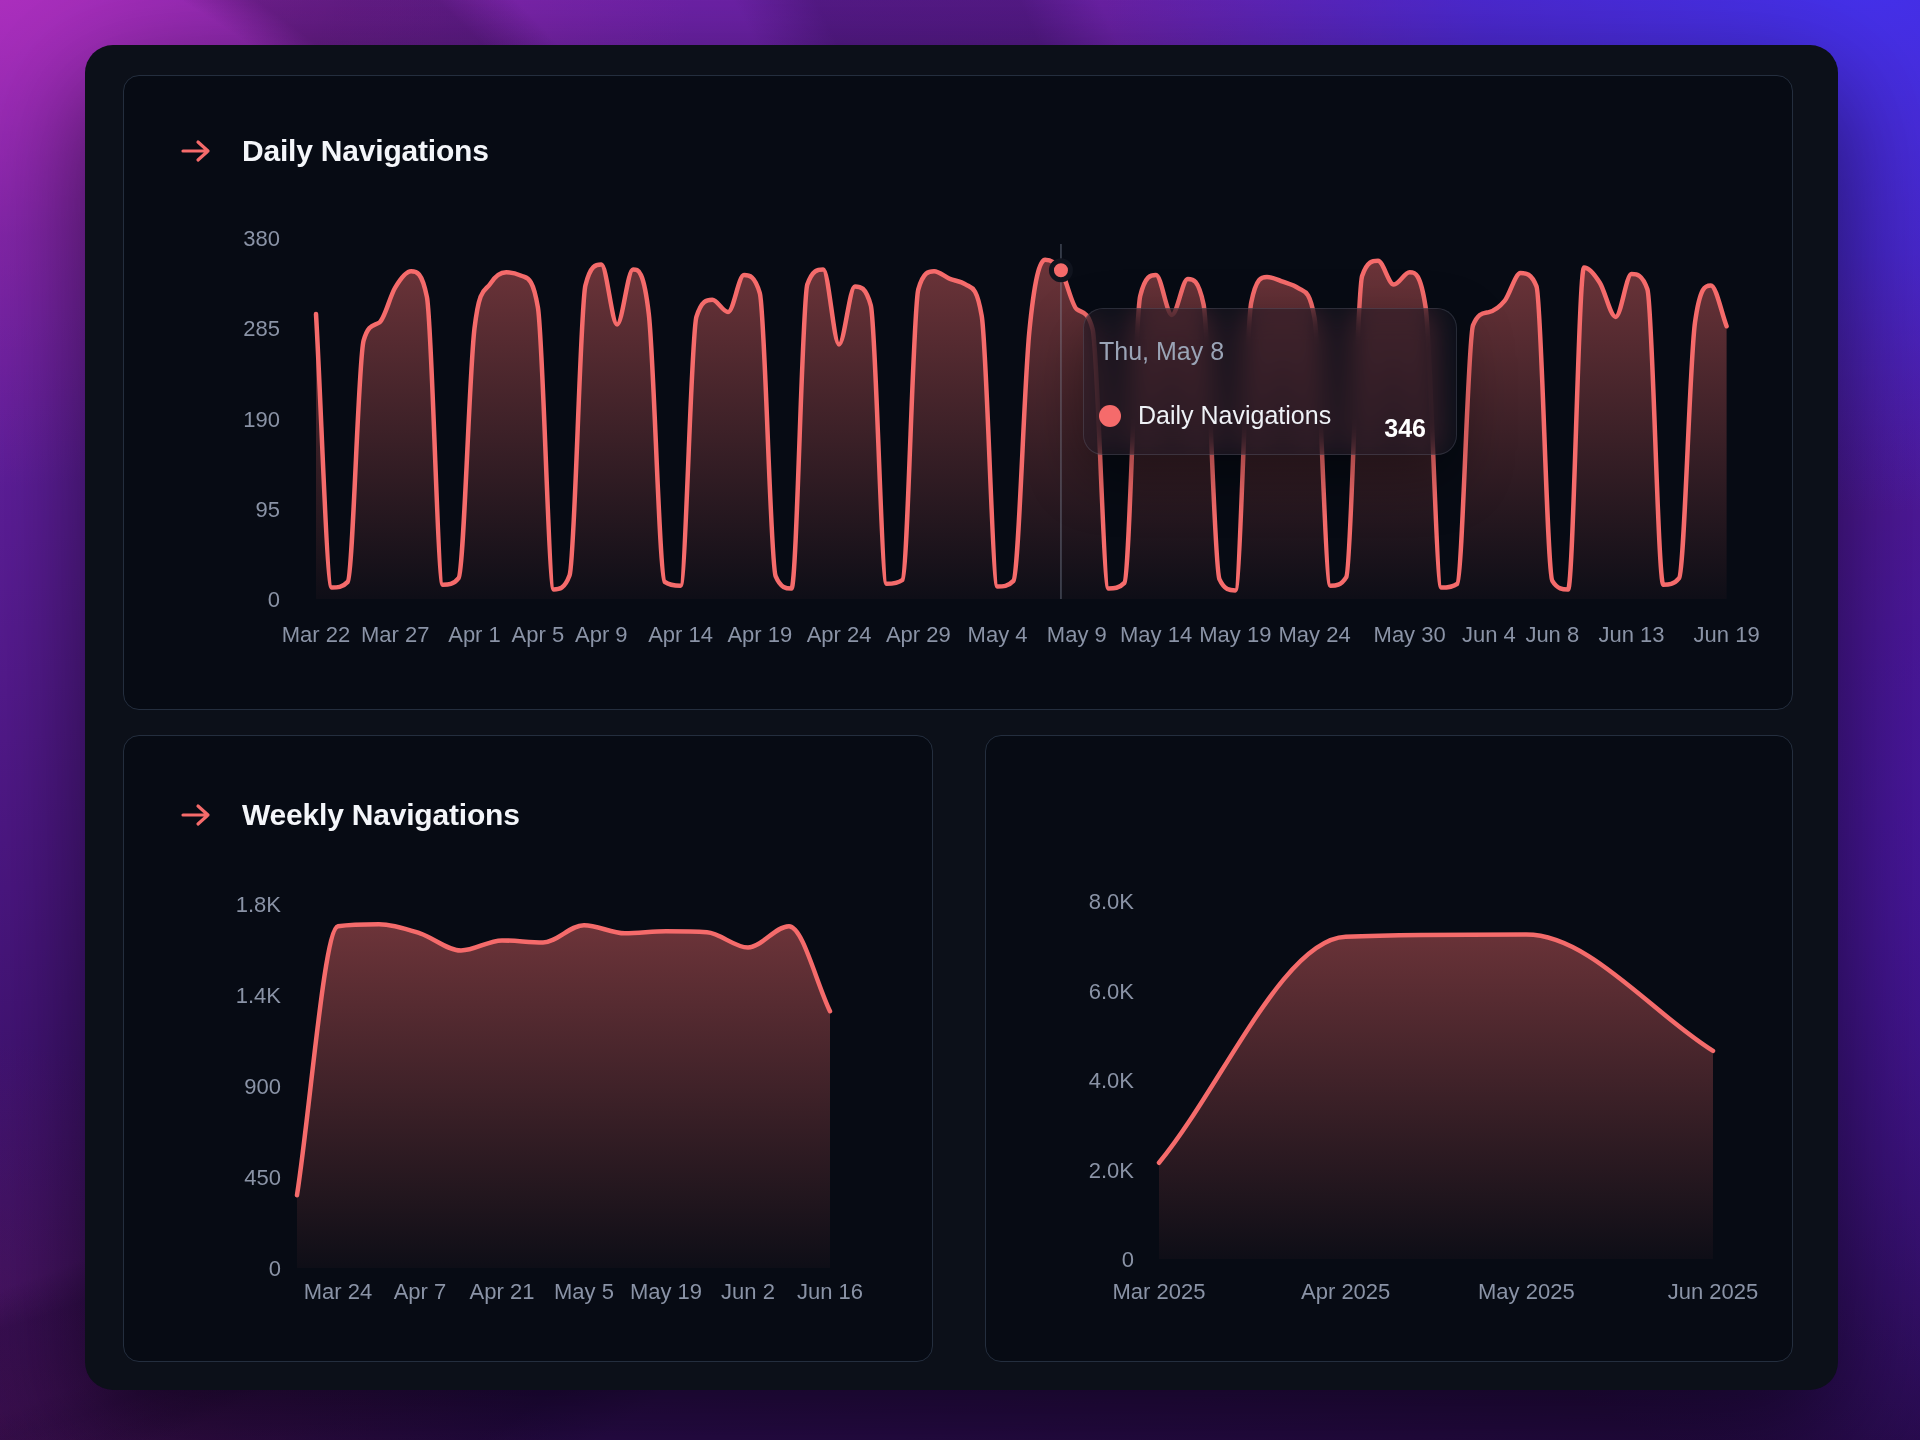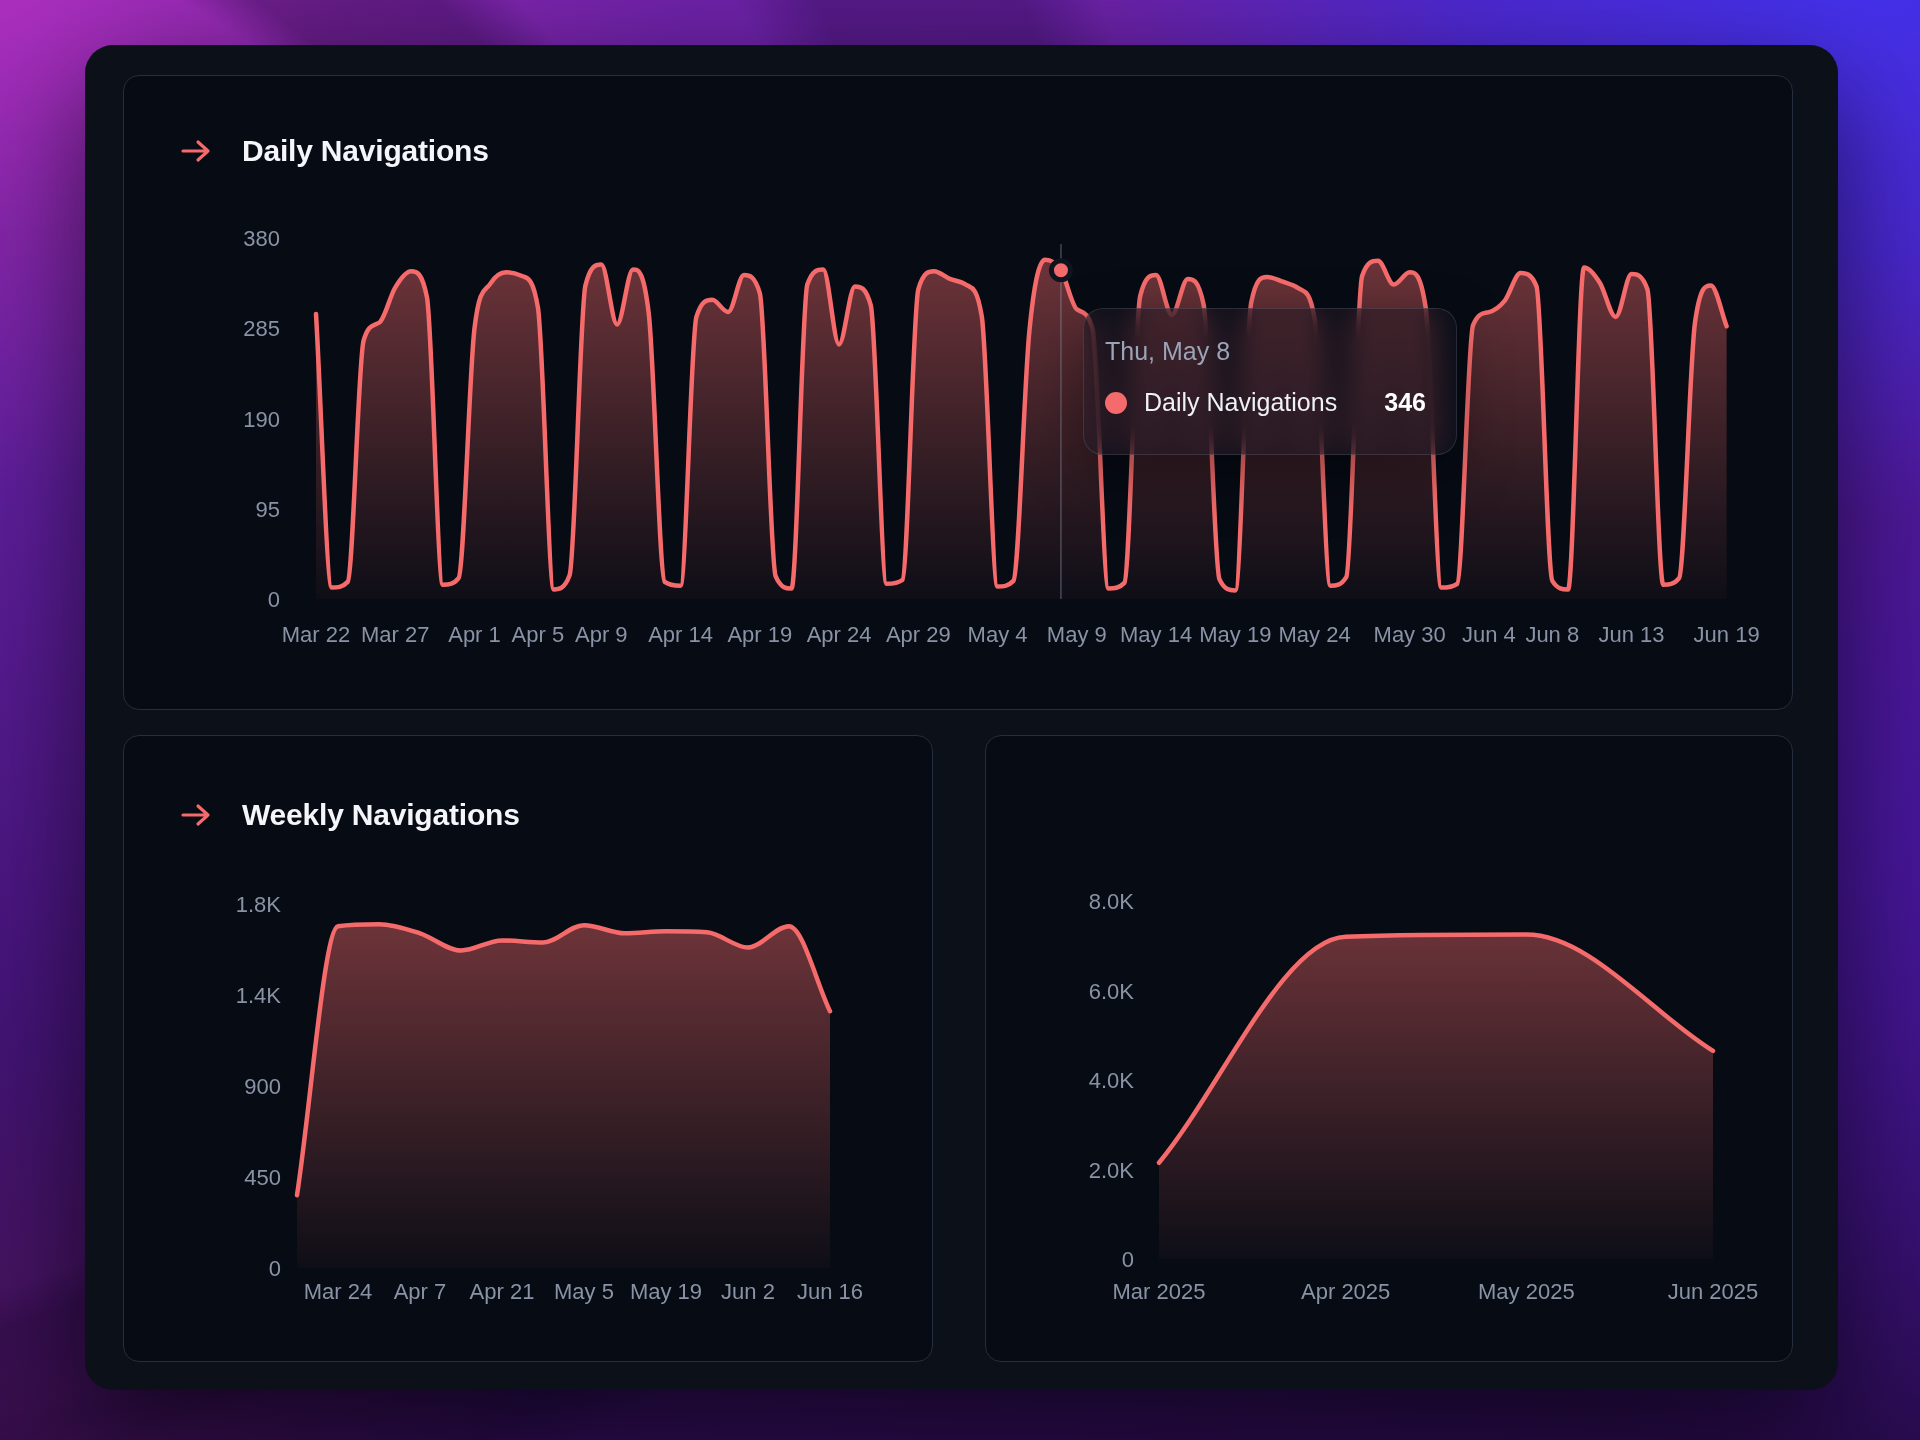--- a/index.html
+++ b/index.html
@@ -53,28 +53,28 @@
   .plot text{font-family:"Liberation Sans",sans-serif;font-size:22px;fill:var(--axis);}
 
   .tooltip{
     position:absolute;left:998px;top:263px;width:374px;height:147px;
     background:rgba(15,20,33,.44);
     border:1px solid rgba(172,186,212,.16);
     border-radius:20px;
     backdrop-filter:blur(16px) saturate(1.15);
     -webkit-backdrop-filter:blur(16px) saturate(1.15);
     box-shadow:0 22px 55px rgba(0,0,0,.38);
-    padding:28px 30px 0 21px;
+    padding:28px 30px 0 15px;
     z-index:5;
   }
   .tooltip-date{font-size:25px;color:#9aa4b6;}
   .tooltip-row{display:flex;align-items:center;gap:17px;margin-top:22px;}
   .tooltip-dot{width:22px;height:22px;border-radius:50%;background:var(--accent);flex:none;}
   .tooltip-series{font-size:25px;color:#eef1f6;}
-  .tooltip-value{font-size:25px;font-weight:700;color:#ffffff;margin-left:auto;}
+  .tooltip-value{font-size:25px;font-weight:700;color:#ffffff;margin-left:auto;margin-top:26px;}
 </style>
 </head>
 <body>
 
 <div class="wallpaper"></div>
 
 <div class="app-window">
 
   <section class="card card-daily">
     <div class="plot" id="plot-daily">

